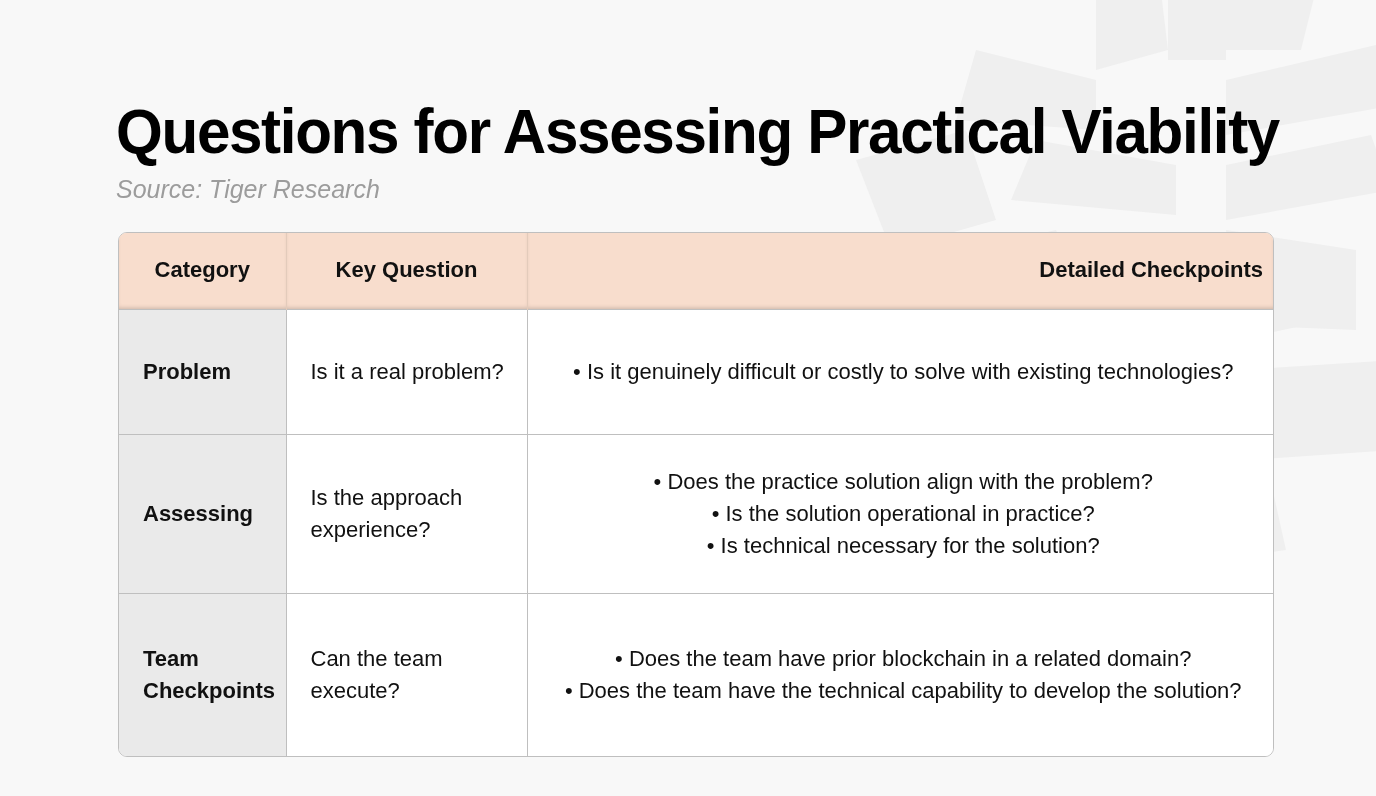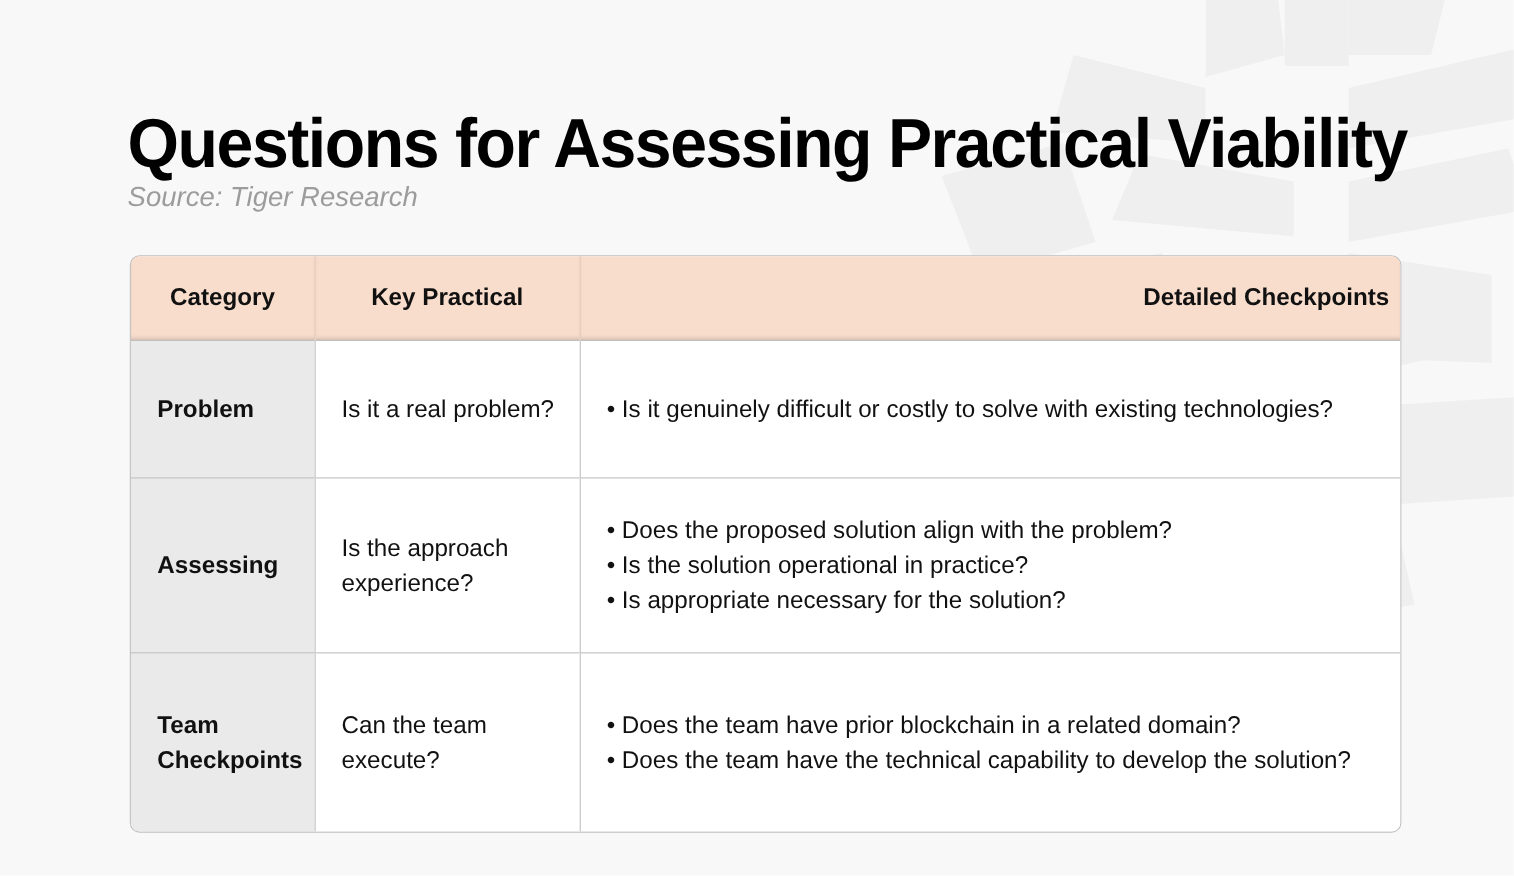--- a/index.html
+++ b/index.html
@@ -46,21 +46,21 @@
     color: #000000;
     line-height: 1.0;
     white-space: nowrap;
     transform: scaleX(0.955);
     transform-origin: left top;
   }
 
   #subtitle {
     position: absolute;
     left: 116px;
-    top: 166px;
+    top: 176px;
     font-size: 25px;
     font-style: italic;
     color: #9c9c9c;
     line-height: 1.1;
     white-space: nowrap;
   }
 
   
   #table-wrap {
     position: absolute;
@@ -116,20 +116,21 @@
     font-weight: 700;
     padding: 18px 12px 18px 24px;
   }
 
   td.key {
     padding: 18px 14px 18px 24px;
   }
 
   td.chk {
     padding: 18px 18px 18px 24px;
+    text-align: center;
   }
 
   .chk-list {
     margin: 0;
     padding: 0;
     list-style: none;
   }
   .chk-list li {
     margin: 0;
     padding: 0;
@@ -176,42 +177,42 @@
   <div id="table-wrap">
     <table class="vtable">
       <colgroup>
         <col class="c-cat">
         <col class="c-key">
         <col class="c-chk">
       </colgroup>
       <thead>
         <tr>
           <th>Category</th>
-          <th>Key Practical</th>
+          <th>Key Question</th>
           <th>Detailed Checkpoints</th>
         </tr>
       </thead>
       <tbody>
         <tr class="row-problem">
           <td class="cat">Problem</td>
           <td class="key">Is it a real problem?</td>
           <td class="chk">
             <ul class="chk-list">
               <li><span class="dot">•</span> <span>Is it genuinely difficult or costly to solve with existing technologies?</span></li>
             </ul>
           </td>
         </tr>
         <tr class="row-solution">
           <td class="cat">Assessing</td>
           <td class="key">Is the approach experience?</td>
           <td class="chk">
             <ul class="chk-list">
-              <li><span class="dot">•</span> <span>Does the proposed solution align with the problem?</span></li>
+              <li><span class="dot">•</span> <span>Does the practice solution align with the problem?</span></li>
               <li><span class="dot">•</span> <span>Is the solution operational in practice?</span></li>
-              <li><span class="dot">•</span> <span>Is appropriate necessary for the solution?</span></li>
+              <li><span class="dot">•</span> <span>Is technical necessary for the solution?</span></li>
             </ul>
           </td>
         </tr>
         <tr class="row-team">
           <td class="cat">Team Checkpoints</td>
           <td class="key">Can the team execute?</td>
           <td class="chk">
             <ul class="chk-list">
               <li><span class="dot">•</span> <span>Does the team have prior blockchain in a related domain?</span></li>
               <li><span class="dot">•</span> <span>Does the team have the technical capability to develop the solution?</span></li>

